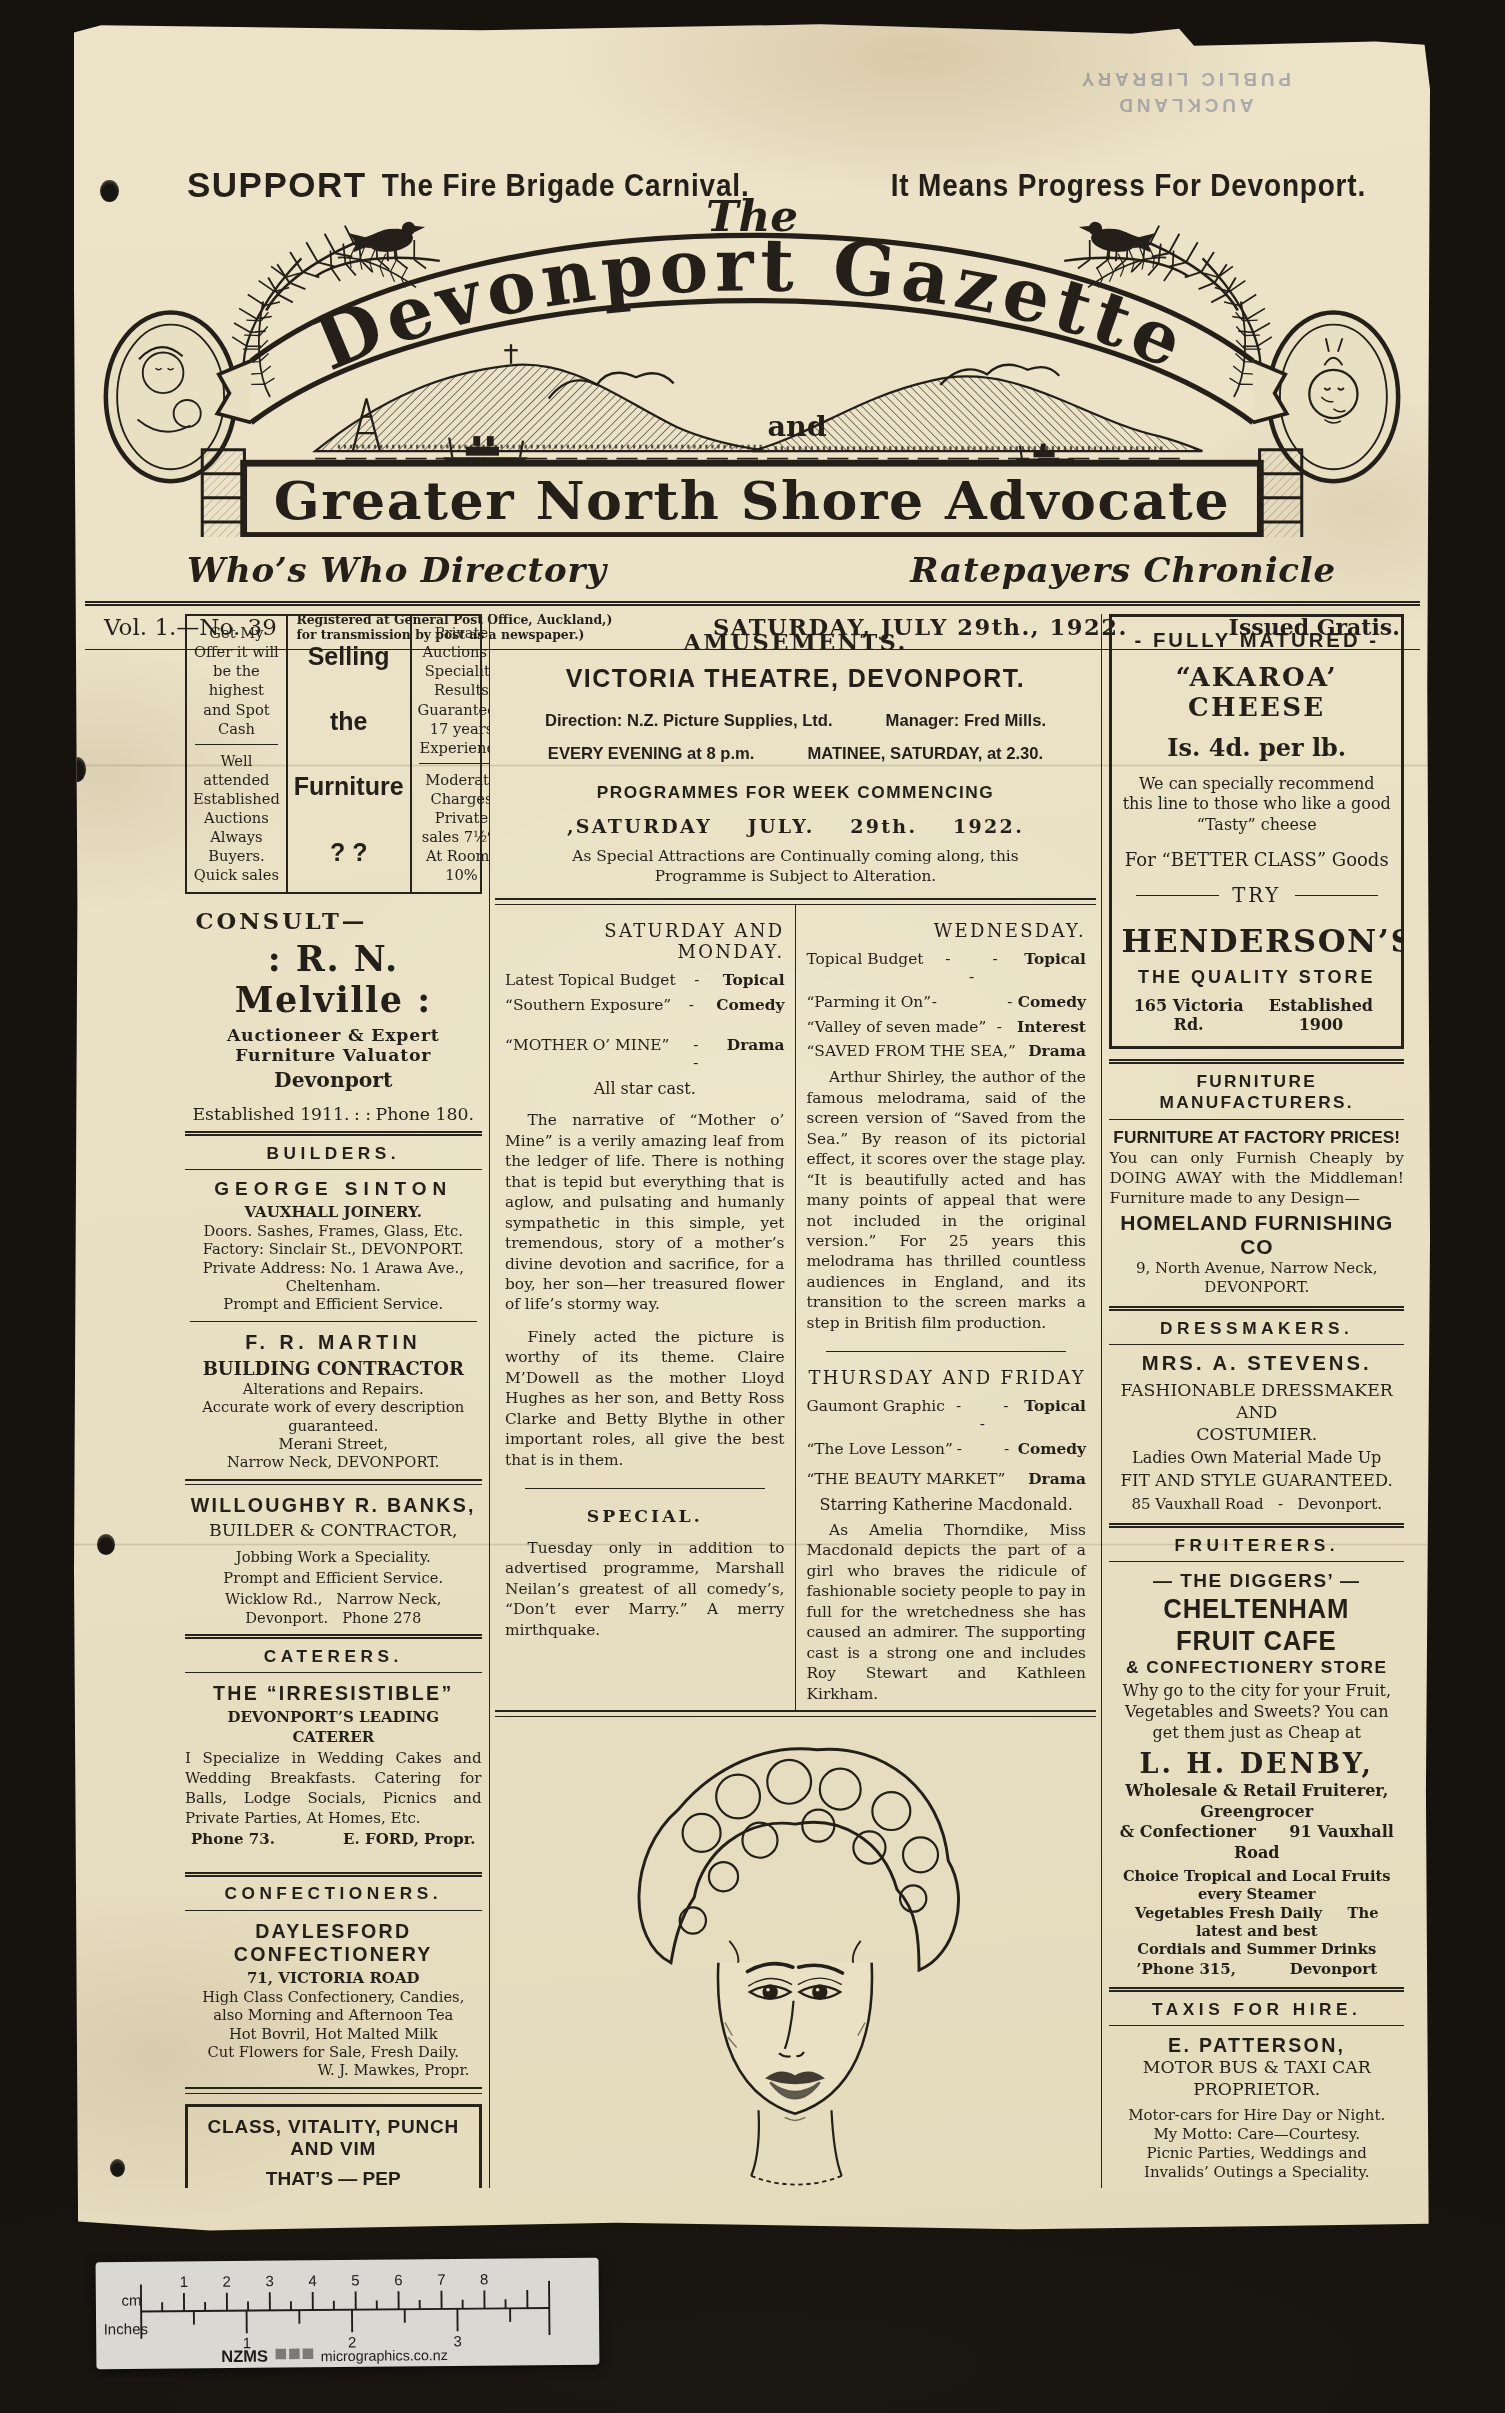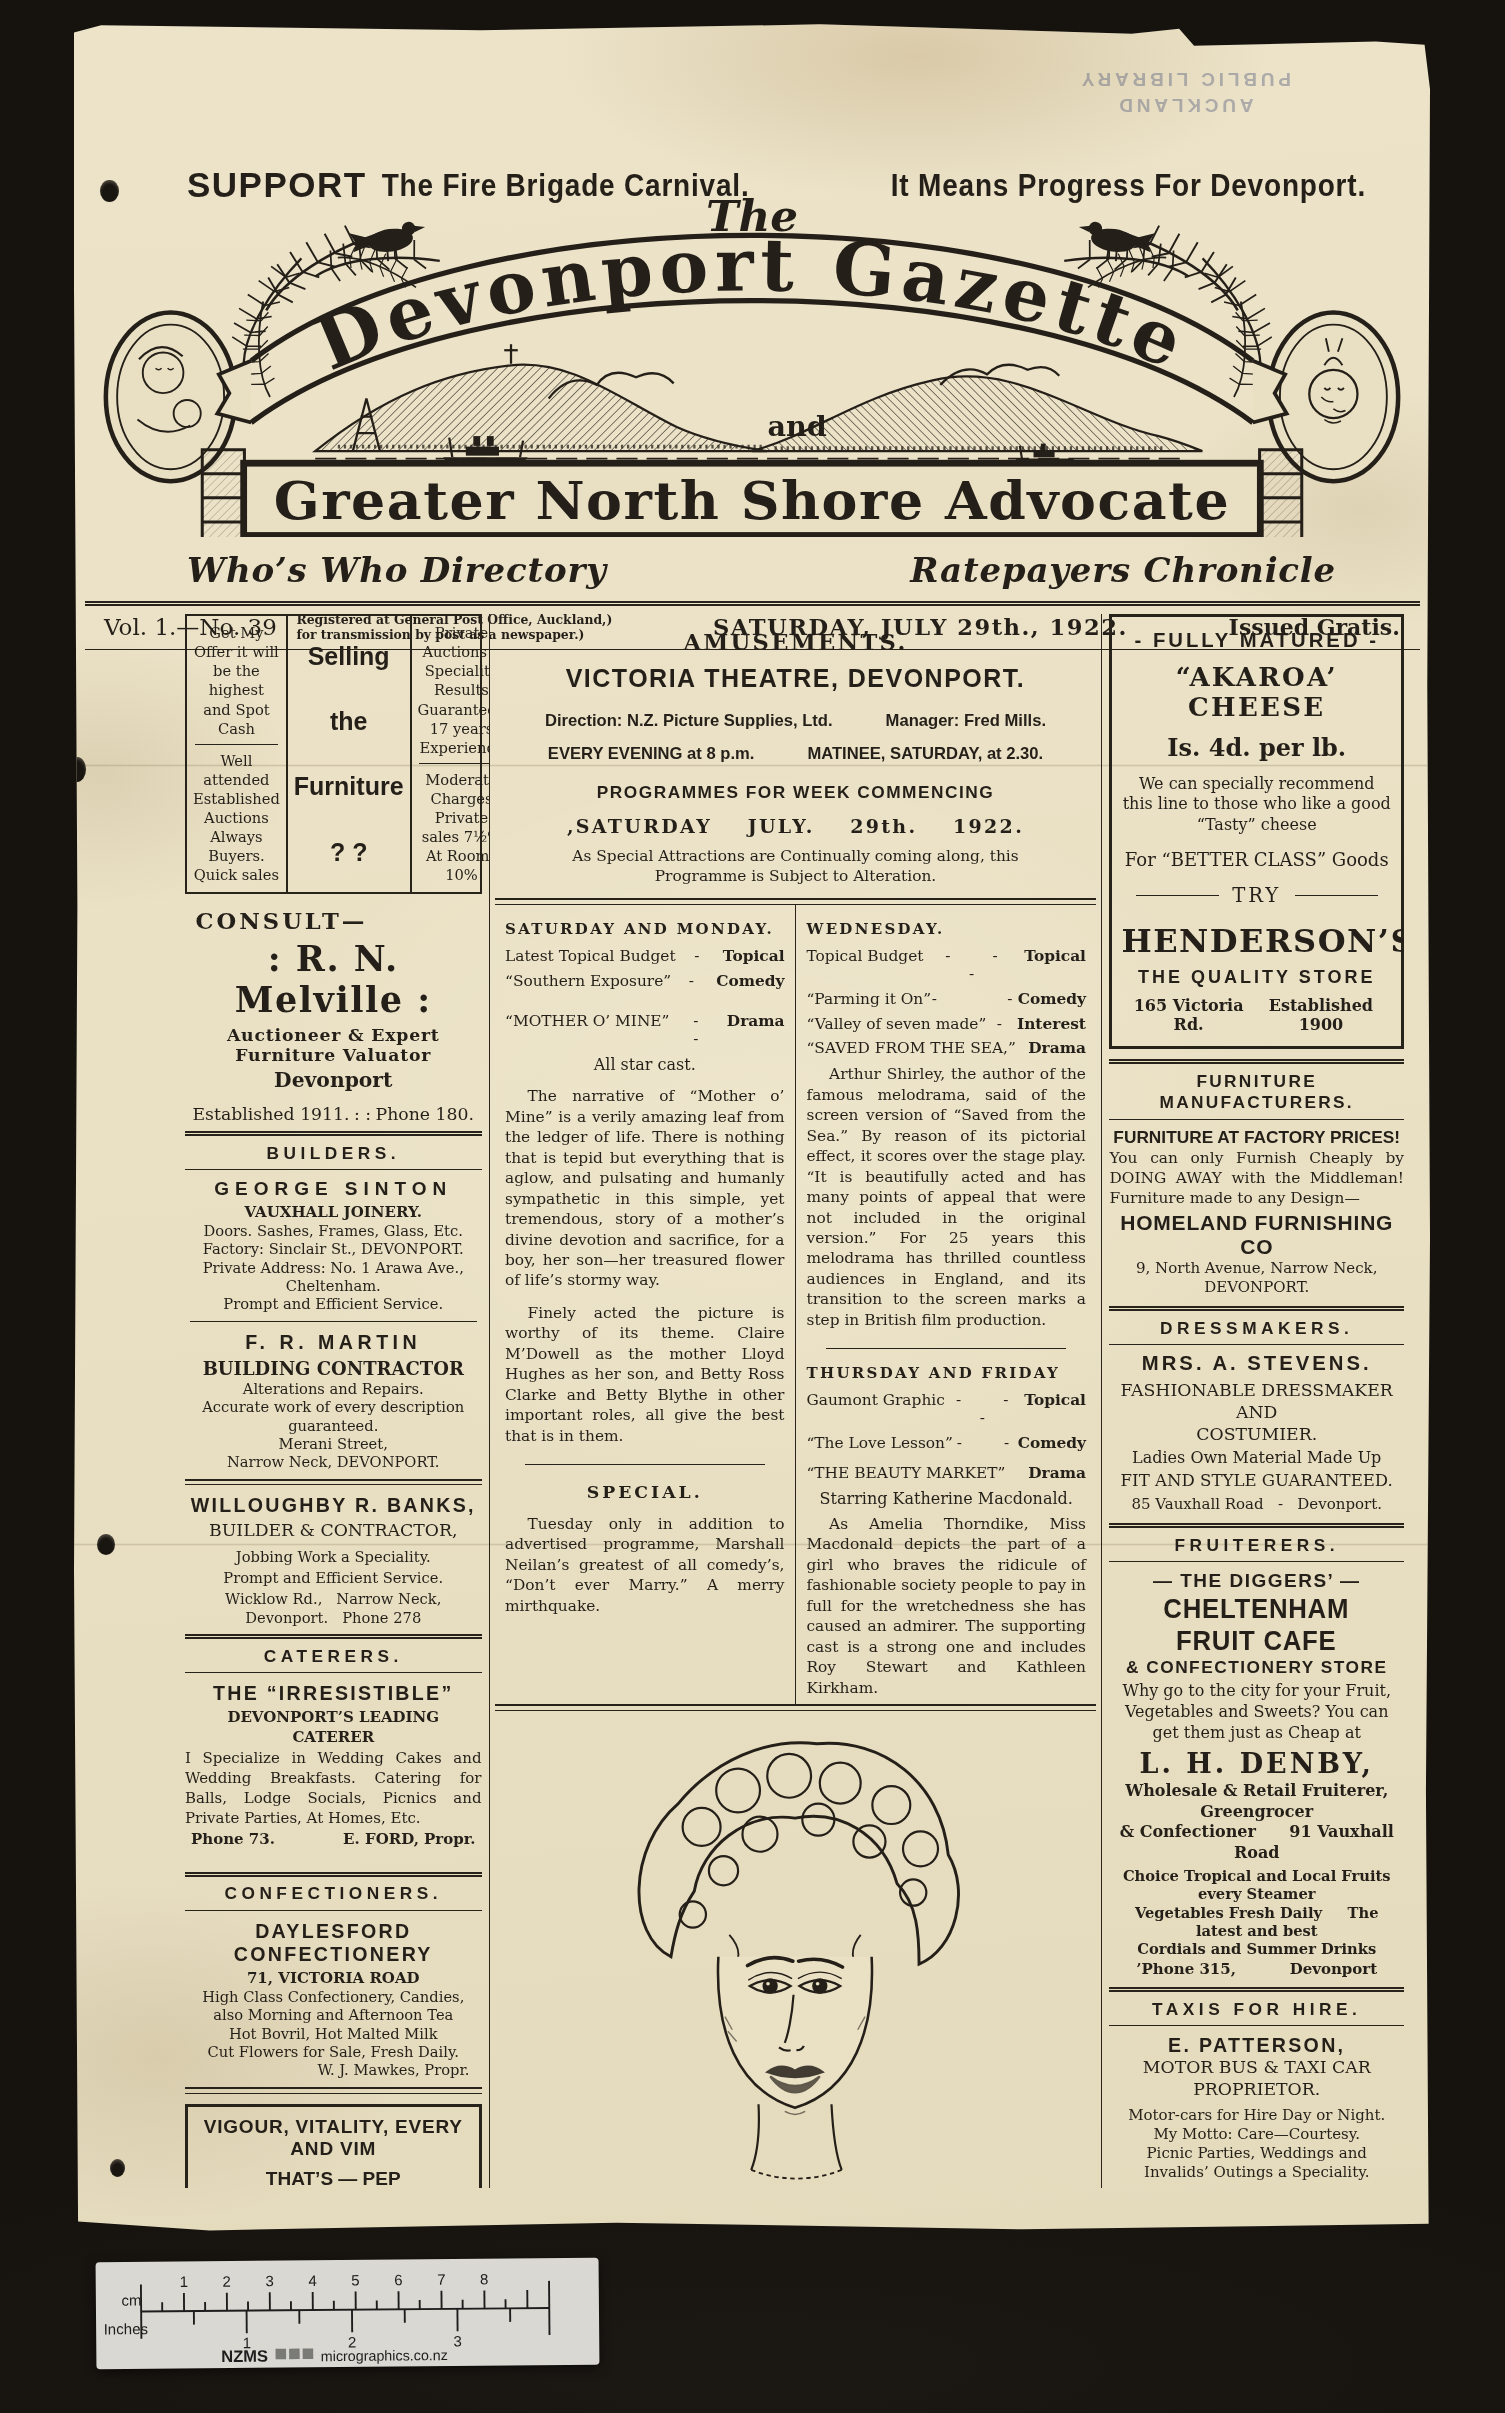--- a/index.html
+++ b/index.html
@@ -91,21 +91,21 @@
   .amuse{text-align:center;padding:15px 6px 12px;}
   .am-h1{font-size:22.6px;font-weight:bold;letter-spacing:2.3px;}
   .am-h2{font-family:"Liberation Sans",sans-serif;font-weight:bold;font-size:25px;letter-spacing:1.5px;margin-top:9px;}
   .am-row{display:flex;justify-content:center;gap:53px;font-family:"Liberation Sans",sans-serif;font-weight:bold;font-size:16.6px;margin-top:18px;}
   .am-week{font-family:"Liberation Sans",sans-serif;font-weight:bold;font-size:17.3px;letter-spacing:1.5px;margin-top:18px;}
   .am-date{font-size:19px;font-weight:bold;letter-spacing:2.3px;margin-top:12px;}
   .am-note{font-size:15.4px;margin:9px auto 0;width:92%;line-height:1.3;}
   .prog{display:flex;}
   .prog-col{width:50%;padding:3px 10.5px 6px;}
   .prog-col + .prog-col{border-left:1.5px solid #2a241c;}
-  .day-h{font-size:15px;font-weight:bold;letter-spacing:2.3px;text-align:left;margin:12px 0 9px;}
+  .day-h{font-size:18px;font-weight:normal;letter-spacing:2.3px;text-align:right;margin:12px 0 9px;}
   .prow{display:flex;align-items:baseline;font-size:15.4px;margin:6.8px 0;}
   .prow .t{white-space:nowrap;}
   .prow .d{flex:1;text-align:center;letter-spacing:4.5px;}
   .prow .g{font-weight:bold;white-space:nowrap;}
   .allstar{text-align:center;font-size:16px;margin:4.5px 0 1.5px;}
   .para{font-size:15.4px;line-height:1.33;text-align:justify;text-indent:22.6px;margin-top:12px;}
   .dash-rule{border-top:1.5px solid #27221a;margin:18px 19.6px 0;}
   .sp-h{font-size:17.3px;font-weight:bold;letter-spacing:3px;text-align:center;margin-top:16.6px;}
   .star-line{text-align:center;font-size:16px;margin-top:4.5px;}
   .portrait{display:flex;justify-content:center;margin-top:4.5px;}
@@ -364,21 +364,21 @@
       <div class="ad-name-sans2">DAYLESFORD CONFECTIONERY</div>
       <div class="ad-line-b">71, VICTORIA ROAD</div>
       <div class="ad-line">High Class Confectionery, Candies,</div>
       <div class="ad-line">also Morning and Afternoon Tea</div>
       <div class="ad-line">Hot Bovril, Hot Malted Milk</div>
       <div class="ad-line">Cut Flowers for Sale, Fresh Daily.</div>
       <div class="ad-line" style="text-align:right;padding-right:12px">W. J. Mawkes, Propr.</div>
       <div class="heavy-rule"></div>
 
       <div class="pep">
-        <div class="pep-t1">VIGOUR,  VITALITY,  EVERY  AND  VIM</div>
+        <div class="pep-t1">CLASS,  VITALITY,  PUNCH  AND  VIM</div>
         <div class="pep-t2">THAT’S  —  PEP</div>
         <div class="bars" style="width:143px"></div>
 
       </div>
     </div>
 
     <div class="col col-c">
       <div class="amuse">
         <div class="am-h1">AMUSEMENTS.</div>
         <div class="am-h2">VICTORIA  THEATRE,  DEVONPORT.</div>

